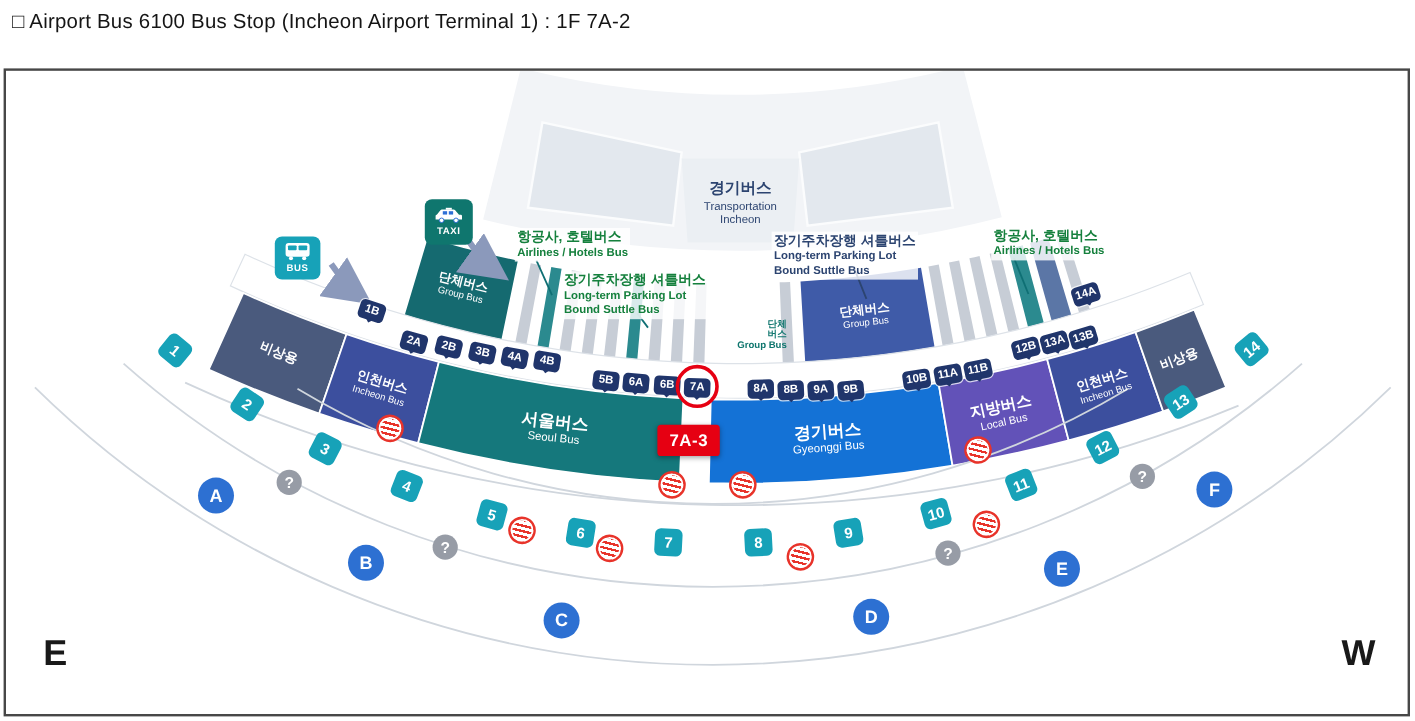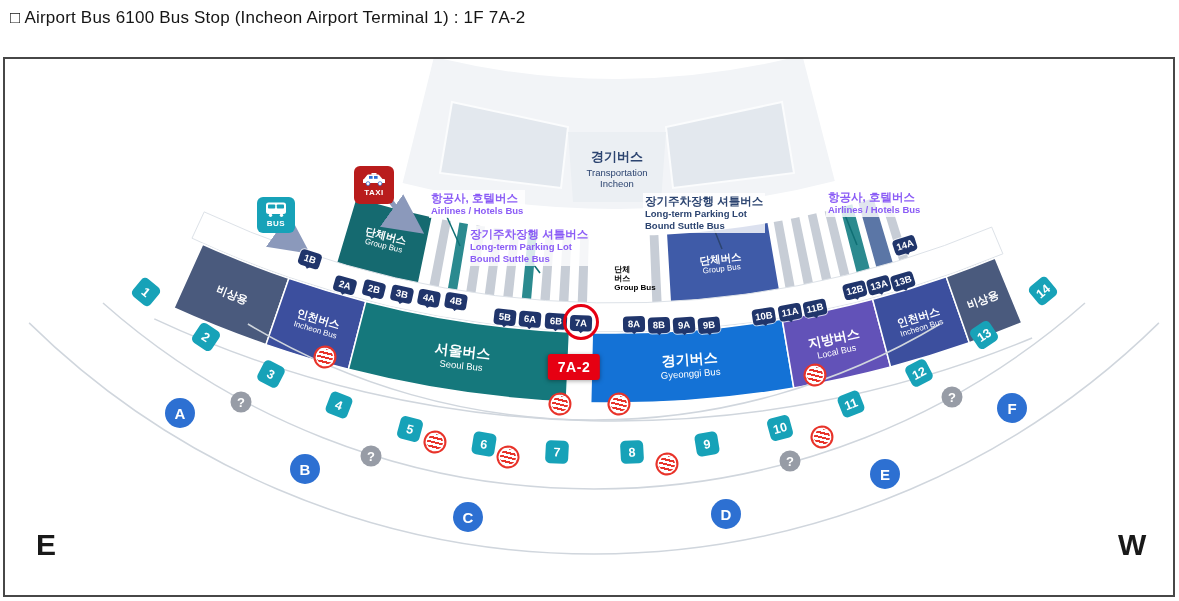--- a/index.html
+++ b/index.html
@@ -34,39 +34,39 @@
   .lbl-inc .sl-ko{font-size:11px;font-weight:bold;}
   .lbl-inc .sl-en{font-size:8px;}
   .lbl-main .sl-ko{font-size:14px;font-weight:bold;}
   .lbl-main .sl-en{font-size:9.5px;}
   .lbl-local .sl-ko{font-size:13px;font-weight:bold;}
   .lbl-local .sl-en{font-size:9px;}
 
   .group-label{position:absolute;color:#fff;text-align:center;z-index:3;line-height:1.15;white-space:nowrap;}
   .group-label .g-ko{font-size:10.5px;font-weight:bold;}
   .group-label .g-en{font-size:8px;}
-  .group-center{position:absolute;color:#000000;text-align:left;z-index:3;line-height:1.15;white-space:nowrap;}
+  .group-center{position:absolute;color:#0f766e;text-align:right;z-index:3;line-height:1.15;white-space:nowrap;}
   .group-center div{font-size:8px;font-weight:bold;}
 
   .callout{position:absolute;z-index:6;line-height:1.25;background:rgba(255,255,255,.82);padding:1px 2px;white-space:nowrap;}
   .callout .c-ko{font-weight:bold;font-size:11.5px;}
   .callout .c-en{font-weight:bold;font-size:9.5px;}
-  .teal-text{color:#8b5cf6;}
+  .teal-text{color:#15803d;}
   .navy-text{color:#2c4470;}
 
   .tc-label{position:absolute;left:617px;top:169px;transform:translate(-50%,-50%);text-align:center;color:#2c4470;z-index:3;}
   .tc-ko{font-size:13px;font-weight:bold;margin-bottom:2px;}
   .tc-en{font-size:9.5px;line-height:1.15;}
 
   .compass{position:absolute;font-size:30px;font-weight:bold;color:#191919;z-index:6;}
 
   .pict{position:absolute;transform:translate(-50%,-50%);z-index:6;}
   .pict-box{display:flex;flex-direction:column;align-items:center;justify-content:center;border-radius:6px;gap:2px;}
   .pict-box.teal{width:38px;height:36px;background:#17a2b8;}
-  .pict-box.blue{width:40px;height:38px;background:#b91c1c;}
+  .pict-box.blue{width:40px;height:38px;background:#0f766e;}
   .pict-label{font-size:8px;font-weight:bold;color:#fff;letter-spacing:.5px;}
 </style>
 </head>
 <body>
 
 <div class="page">
   <div class="title">□ Airport Bus 6100 Bus Stop (Incheon Airport Terminal 1) : 1F 7A-2</div>
 
   <svg class="fan" id="fan-svg" width="1179" height="601">
       <defs>
@@ -123,21 +123,21 @@
     </svg>
 
   <div id="overlay">
 
     <div class="tc-label">
       <div class="tc-ko">경기버스</div>
       <div class="tc-en">Transportation</div>
       <div class="tc-en">Incheon</div>
     </div>
 
-    <div class="pict" style="left:276px;top:215px">
+    <div class="pict" style="left:248px;top:215px">
       <div class="pict-box teal">
         <svg width="22" height="15" viewBox="0 0 22 15">
           <rect x="1" y="0.5" width="20" height="11.5" rx="2.5" fill="#fff"></rect>
           <rect x="3" y="2.5" width="7.2" height="4" rx="0.8" fill="#17a2b8"></rect>
           <rect x="11.8" y="2.5" width="7.2" height="4" rx="0.8" fill="#17a2b8"></rect>
           <circle cx="5.5" cy="13.2" r="1.7" fill="#fff"></circle>
           <circle cx="16.5" cy="13.2" r="1.7" fill="#fff"></circle>
         </svg>
         <span class="pict-label">BUS</span>
       </div>
@@ -210,21 +210,21 @@
       <div class="sl-en">Local Bus</div>
     </div>
     <div class="section-label lbl-inc" style="left:920px;top:322px;transform:translate(-50%,-50%) rotate(-17.1deg)">
       <div class="sl-ko">인천버스</div>
       <div class="sl-en">Incheon Bus</div>
     </div>
     <div class="section-label lbl-em" style="left:983px;top:300px;transform:translate(-50%,-50%) rotate(-20.8deg)">
       <div class="sl-ko">비상용</div>
     </div>
 
-    <div class="badge-7a2" style="left:574px;top:367px;transform:translate(-50%,-50%)">7A-2</div>
+    <div class="badge-7a2" style="left:574px;top:367px;transform:translate(-50%,-50%)">7A-3</div>
 
     <div class="compass" style="left:36px;top:528px">E</div>
     <div class="compass" style="left:1118px;top:528px">W</div>
   <div class="stop-badge" style="left: 310px; top: 259px; transform: translate(-50%, -50%) rotate(18.2deg);">1B</div>
       <div class="stop-badge" style="left: 345px; top: 285px; transform: translate(-50%, -50%) rotate(15.8deg);">2A</div>
       <div class="stop-badge" style="left: 374px; top: 289px; transform: translate(-50%, -50%) rotate(14.1deg);">2B</div>
       <div class="stop-badge" style="left: 402px; top: 294px; transform: translate(-50%, -50%) rotate(12.5deg);">3B</div>
       <div class="stop-badge" style="left: 429px; top: 298px; transform: translate(-50%, -50%) rotate(10.9deg);">4A</div>
       <div class="stop-badge" style="left: 456px; top: 301px; transform: translate(-50%, -50%) rotate(9.3deg);">4B</div>
       <div class="stop-badge" style="left: 505px; top: 317px; transform: translate(-50%, -50%) rotate(6.4deg);">5B</div>

